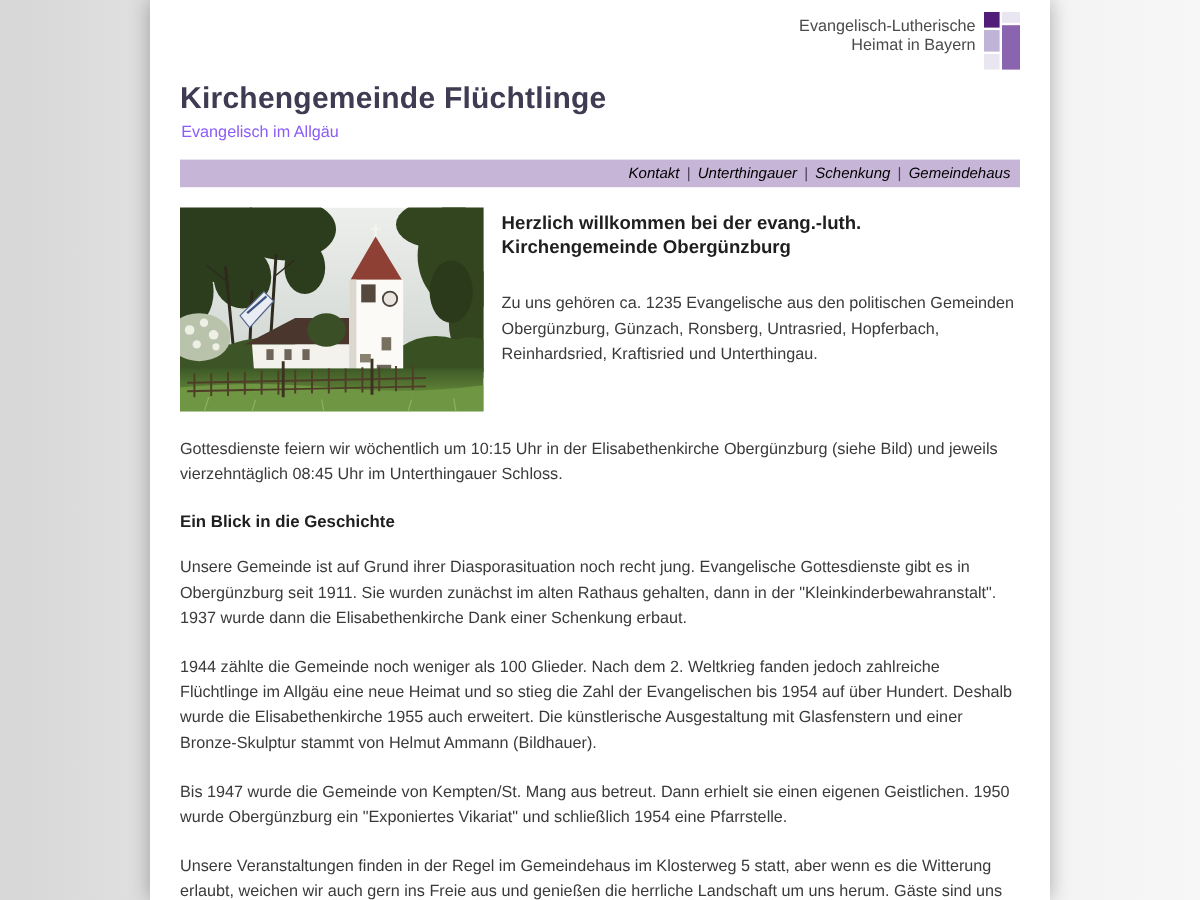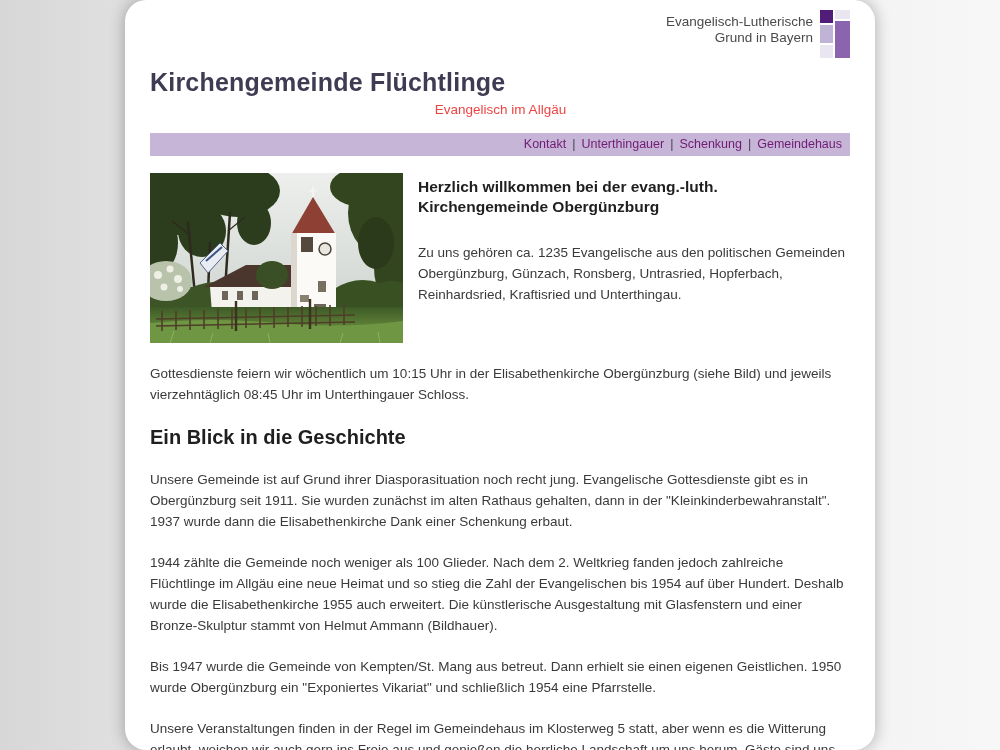--- a/index.html
+++ b/index.html
@@ -4,62 +4,62 @@
 <style>
   html,body{margin:0;padding:0;}
   body{
     width:1000px;height:750px;overflow:hidden;
     background:linear-gradient(90deg,#d7d7d7 0%,#dedede 10%,#ebebeb 55%,#f7f7f7 100%);
     font-family:"Liberation Sans","DejaVu Sans",sans-serif;
   }
   .page{
     width:750px;height:750px;margin:0 auto;background:#ffffff;
     box-shadow:0 0 16px rgba(0,0,0,0.30);
-    box-sizing:border-box;padding:0 25px;overflow:hidden;border-radius:21px;
+    box-sizing:border-box;padding:0 25px;overflow:hidden;
   }
   
   .logo-row{display:flex;justify-content:flex-end;align-items:flex-start;gap:7px;padding-top:10px;height:50px;}
   .logo-text{text-align:right;font-size:13.5px;line-height:1.22;color:#4a4a4a;padding-top:4px;}
   .logo-mark{display:flex;gap:2px;}
   .logo-col{display:flex;flex-direction:column;gap:2px;}
   .sq{display:block;}
   .sq-dark{width:13px;height:13px;background:#521d78;}
   .sq-light{width:13px;height:18px;background:#bfb3d6;}
   .sq-pale-l{width:13px;height:13px;background:#e9e5f1;}
   .sq-pale-r{width:15px;height:9px;background:#e9e5f1;}
   .sq-med{width:15px;height:37px;background:#8a64ae;}
   h1{margin:9px 0 2px;font-size:25px;line-height:1.1;color:#3e3b52;letter-spacing:0.2px;}
-  .subtitle{font-size:13.5px;color:#ef4444;margin:0 0 0 1px;text-align:center;}
+  .subtitle{font-size:13.5px;color:#8b5cf6;margin:0 0 0 1px;}
   
   nav{
     margin-top:13px;height:23px;background:#c6b5d6;
     display:flex;justify-content:flex-end;align-items:center;
     padding:0 8px;font-size:12.5px;color:#3a3145;
   }
-  nav a{color:#701a75;text-decoration:none;cursor:pointer;}
+  nav a{color:#000000;text-decoration:none;cursor:pointer;font-style:italic;}
   .nav-sep{margin:0 6px;color:#4a3c5c;}
   
   .two-col{display:flex;gap:15px;margin-top:17px;}
   .photo{width:253px;height:170px;flex:none;display:block;}
   .right-col{flex:1;min-width:0;}
   h2{margin:4px 0 0;font-size:15.5px;line-height:1.35;color:#1f1f1f;}
   p{font-size:13.5px;line-height:21px;color:#3a3a3a;margin:0;}
   .intro{margin-top:24px;}
   .section p{margin-top:20px;}
-  h3{margin:21px 0 0;font-size:20px;color:#1f1f1f;}
+  h3{margin:21px 0 0;font-size:14px;color:#1f1f1f;}
 </style>
 </head>
 <body>
 
 <div class="page">
 
   <div class="logo-row">
     <div class="logo-text">
       <div>Evangelisch-Lutherische</div>
-      <div>Grund in Bayern</div>
+      <div>Heimat in Bayern</div>
     </div>
     <div class="logo-mark">
       <div class="logo-col">
         <span class="sq sq-dark"></span>
         <span class="sq sq-light"></span>
         <span class="sq sq-pale-l"></span>
       </div>
       <div class="logo-col">
         <span class="sq sq-pale-r"></span>
         <span class="sq sq-med"></span>

